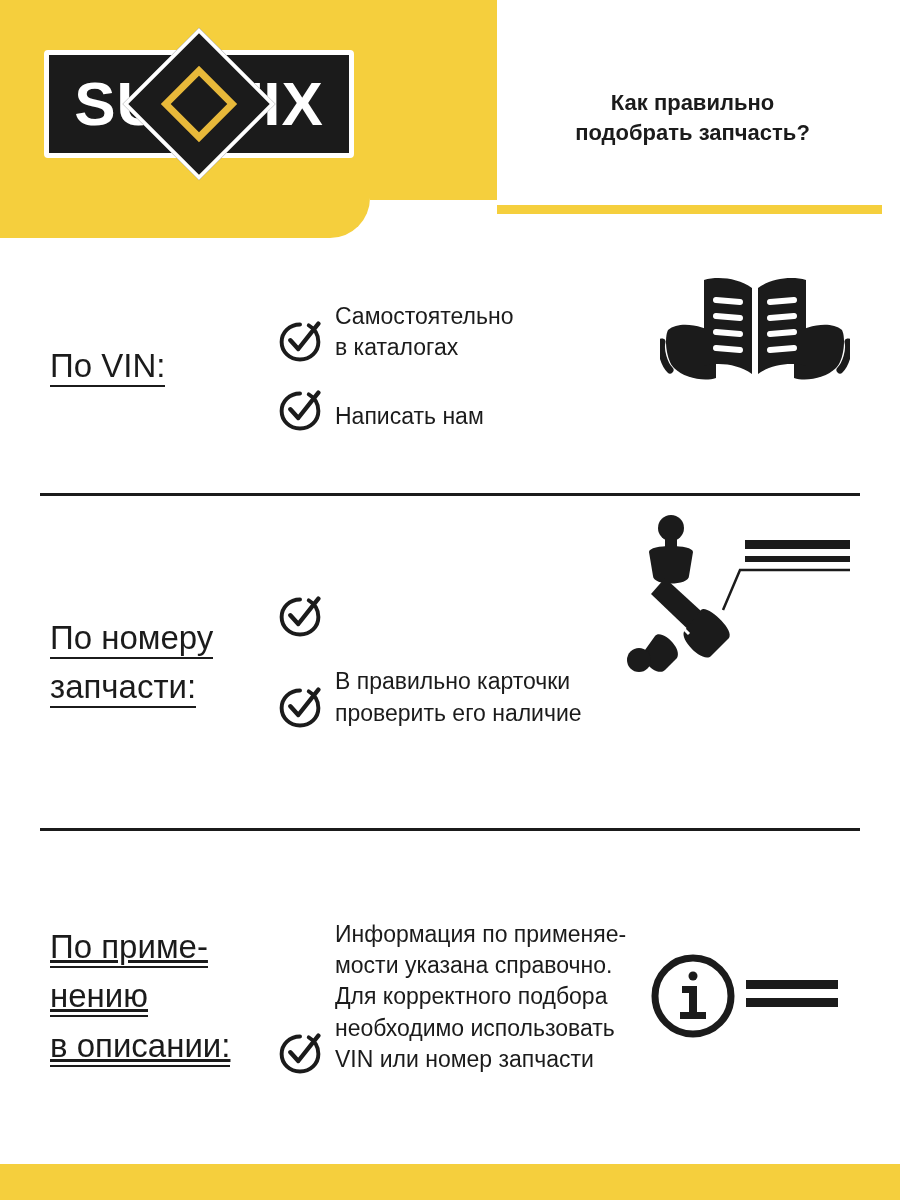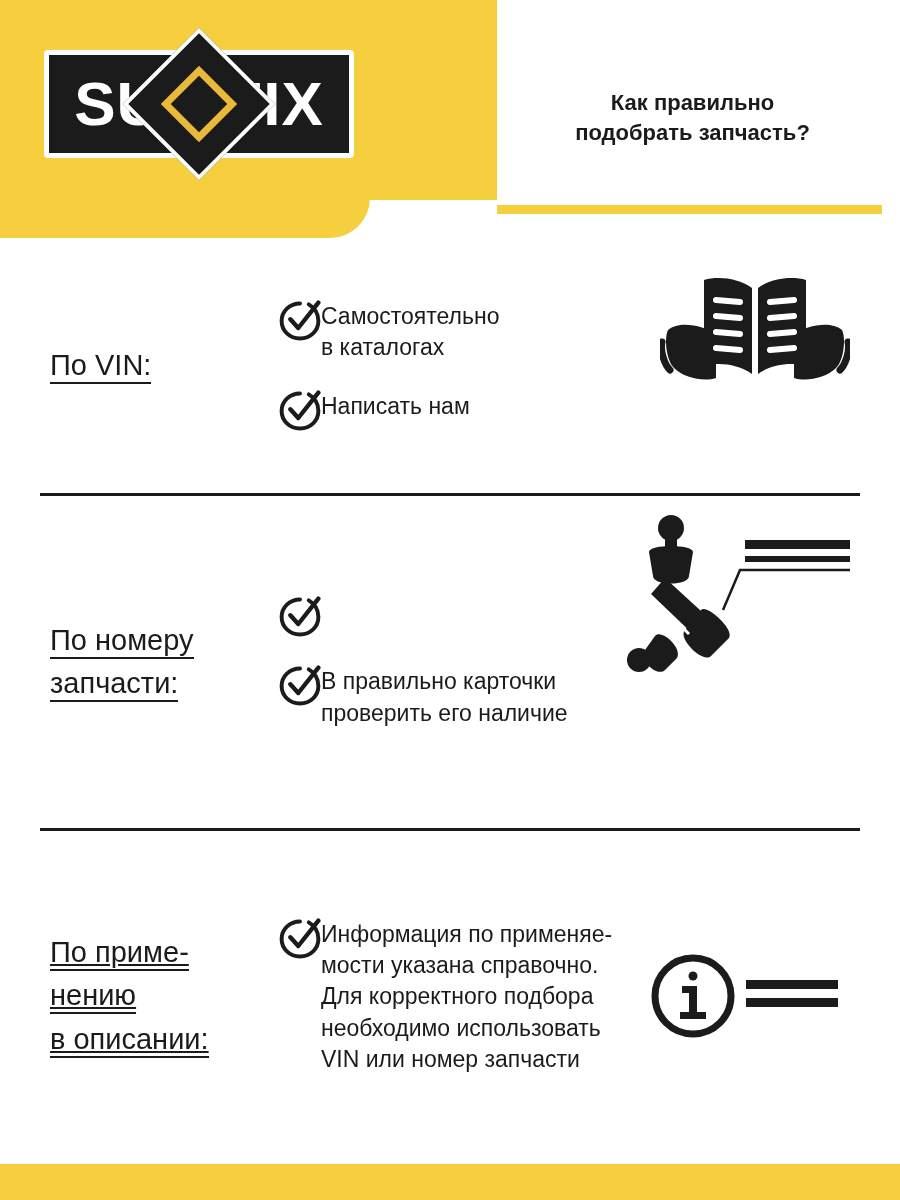--- a/index.html
+++ b/index.html
@@ -147,21 +147,21 @@
     width: 820px;
     height: 3px;
     background: #1b1b1b;
     margin: 0 auto;
   }
 
   .row-label {
     width: 235px;
     flex: 0 0 235px;
     font-family: "Liberation Sans", sans-serif;
-    font-size: 29px;
+    font-size: 33px;
     color: #1b1b1b;
     line-height: 1.5;
     padding-left: 10px;
     box-sizing: border-box;
   }
   .row-label span {
     border-bottom: 2px solid #1b1b1b;
     display: inline;
     padding-bottom: 1px;
   }
@@ -169,22 +169,22 @@
   .row-items {
     flex: 1 1 auto;
     display: flex;
     flex-direction: column;
     justify-content: center;
     gap: 26px;
     padding-left: 4px;
   }
   .item {
     display: flex;
-    align-items: flex-start;
-    gap: 0;
+    align-items: flex-end;
+    gap: 14px;
   }
   .check {
     flex: 0 0 auto;
     width: 42px;
     height: 42px;
     margin-top: 1px;
   }
   .item-text {
     font-family: "Liberation Sans", sans-serif;
     font-size: 23px;

